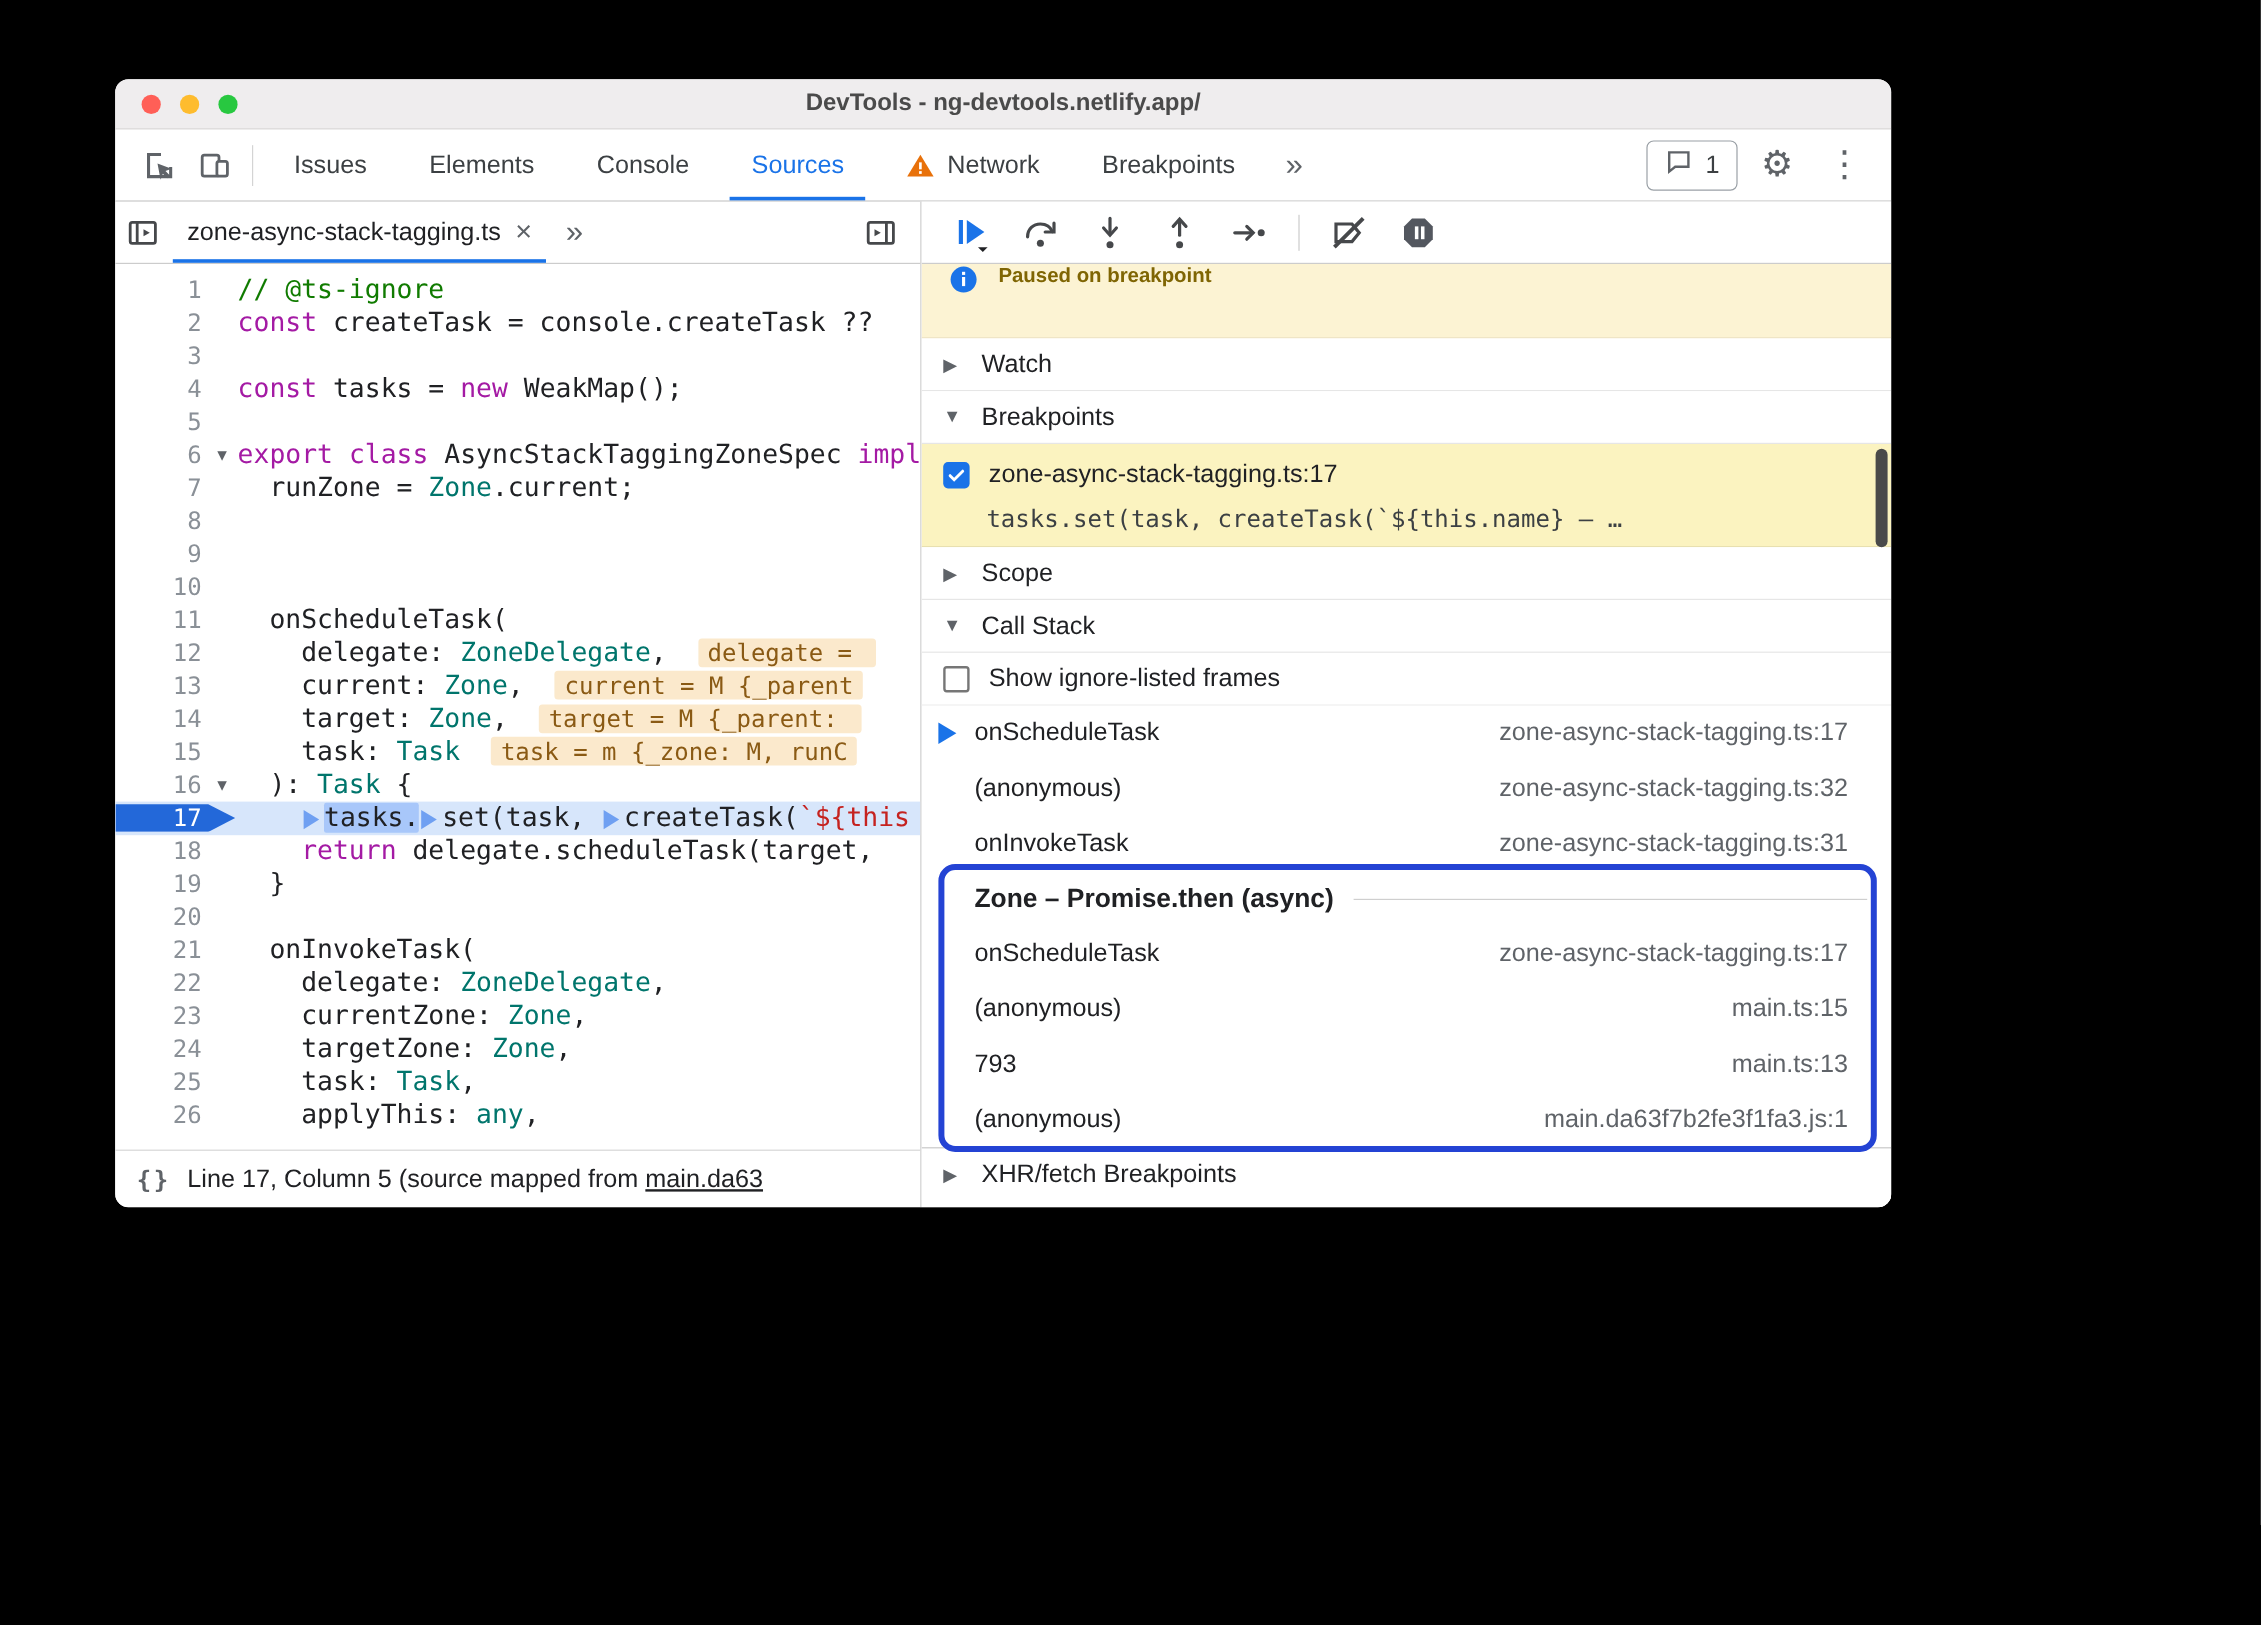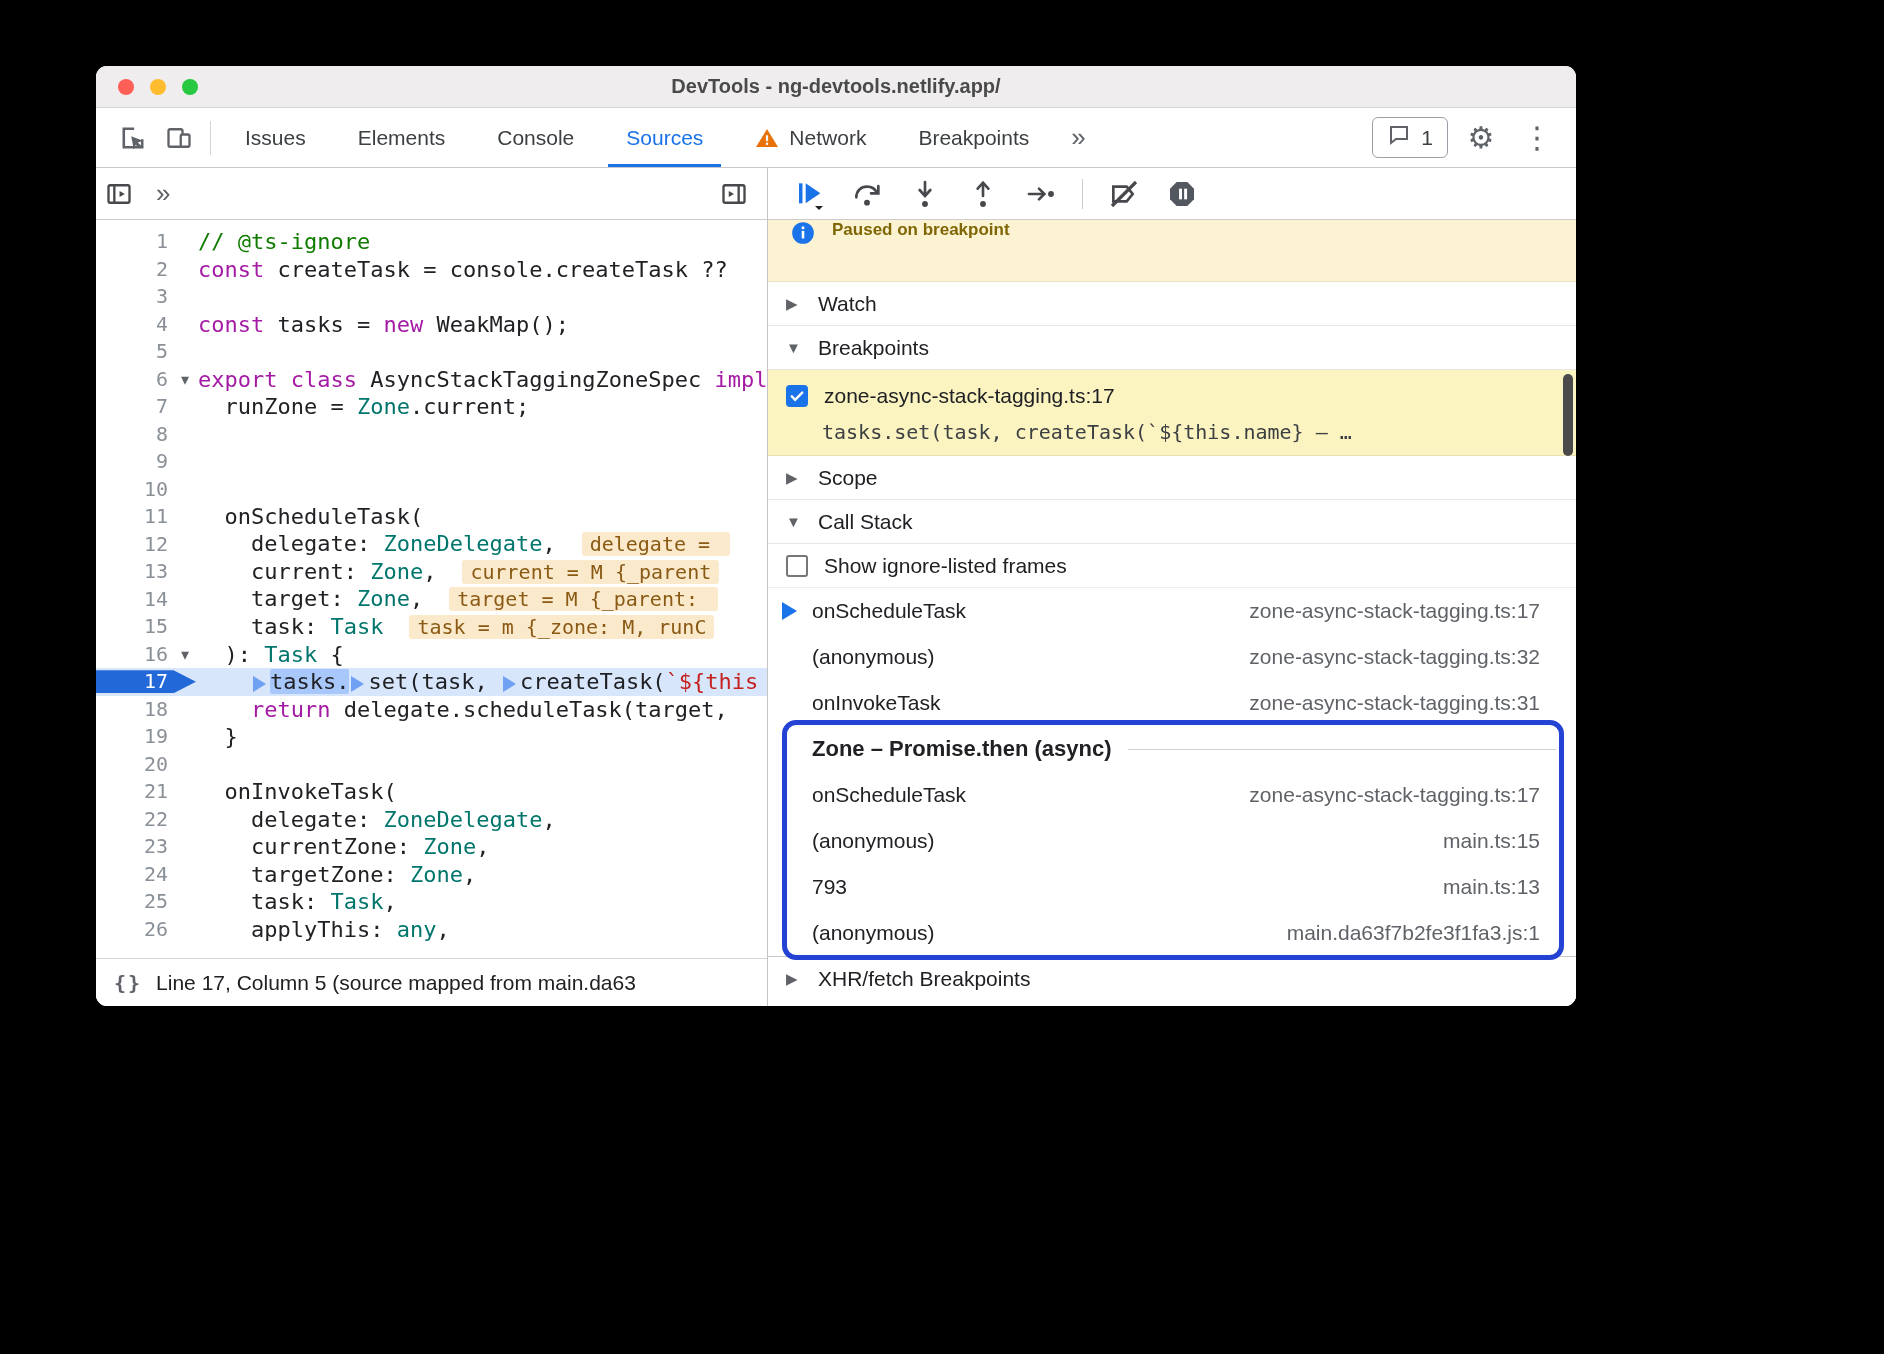--- a/index.html
+++ b/index.html
@@ -67,21 +67,21 @@
   .chip { background: #fbe9cc; color: #8a5a14; border-radius: 3px; padding: 0 8px; margin-left: 26px; font-size: 20px; }
   .exec-flag { width: 102px; flex: none; height: 23px; background: #2368d9; color: #fff;
                clip-path: polygon(0 0, 76% 0, 98% 50%, 76% 100%, 0 100%);
                font: 20px/23px "DejaVu Sans Mono", monospace; text-align: right; padding-right: 30px; }
 
   
   .statusbar { height: 48px; border-top: 1px solid #d6d6d6; display: flex; align-items: center;
                gap: 14px; padding: 0 18px; font-size: 21px; color: #202124; overflow: hidden; }
   .braces { font: bold 20px "DejaVu Sans Mono", monospace; color: #5f6368; letter-spacing: 2px; }
   .status-wrap { white-space: pre; overflow: hidden; }
-  .status-link { }
+  .status-link { text-decoration: underline; }
 
   
   .debug-toolbar { height: 52px; border-bottom: 1px solid #ccc; display: flex; align-items: center;
                    gap: 24px; padding: 0 24px; }
   .dbg-ic { width: 34px; height: 34px; display: inline-flex; align-items: center; justify-content: center; }
   .dbg-div { width: 1px; height: 30px; background: #ccc; }
 
   .paused-banner { height: 62px; background: #fcf3d3; border-bottom: 1px solid #ebe2c2;
                    display: flex; align-items: flex-start; gap: 16px; padding: 0 22px;
                    font-size: 17px; font-weight: bold; color: #7f6503; }
@@ -190,20 +190,24 @@
 
     <div class="left-pane">
       <div class="file-tabbar">
         <span class="icon-btn">
           <svg width="28" height="28" viewBox="0 0 24 24" fill="none" stroke="#46484b" stroke-width="2">
               <rect x="3" y="4.5" width="18" height="15" rx="1.5"></rect>
               <path d="M8 4.5v15"></path>
               <path d="M12.5 9.5l4.5 2.5-4.5 2.5z" fill="#46484b" stroke="none"></path>
             </svg>
         </span>
+        <div class="file-tab">
+          <span>zone-async-stack-tagging.ts</span>
+          <span class="close">×</span>
+        </div>
         <span class="more-tabs2">»</span>
         <span class="icon-btn right-toggle">
           <svg width="28" height="28" viewBox="0 0 24 24" fill="none" stroke="#46484b" stroke-width="2">
               <rect x="3" y="4.5" width="18" height="15" rx="1.5"></rect>
               <path d="M16 4.5v15"></path>
               <path d="M7.5 9.5l4.5 2.5-4.5 2.5z" fill="#46484b" stroke="none"></path>
             </svg>
         </span>
       </div>
       <div class="editor">

